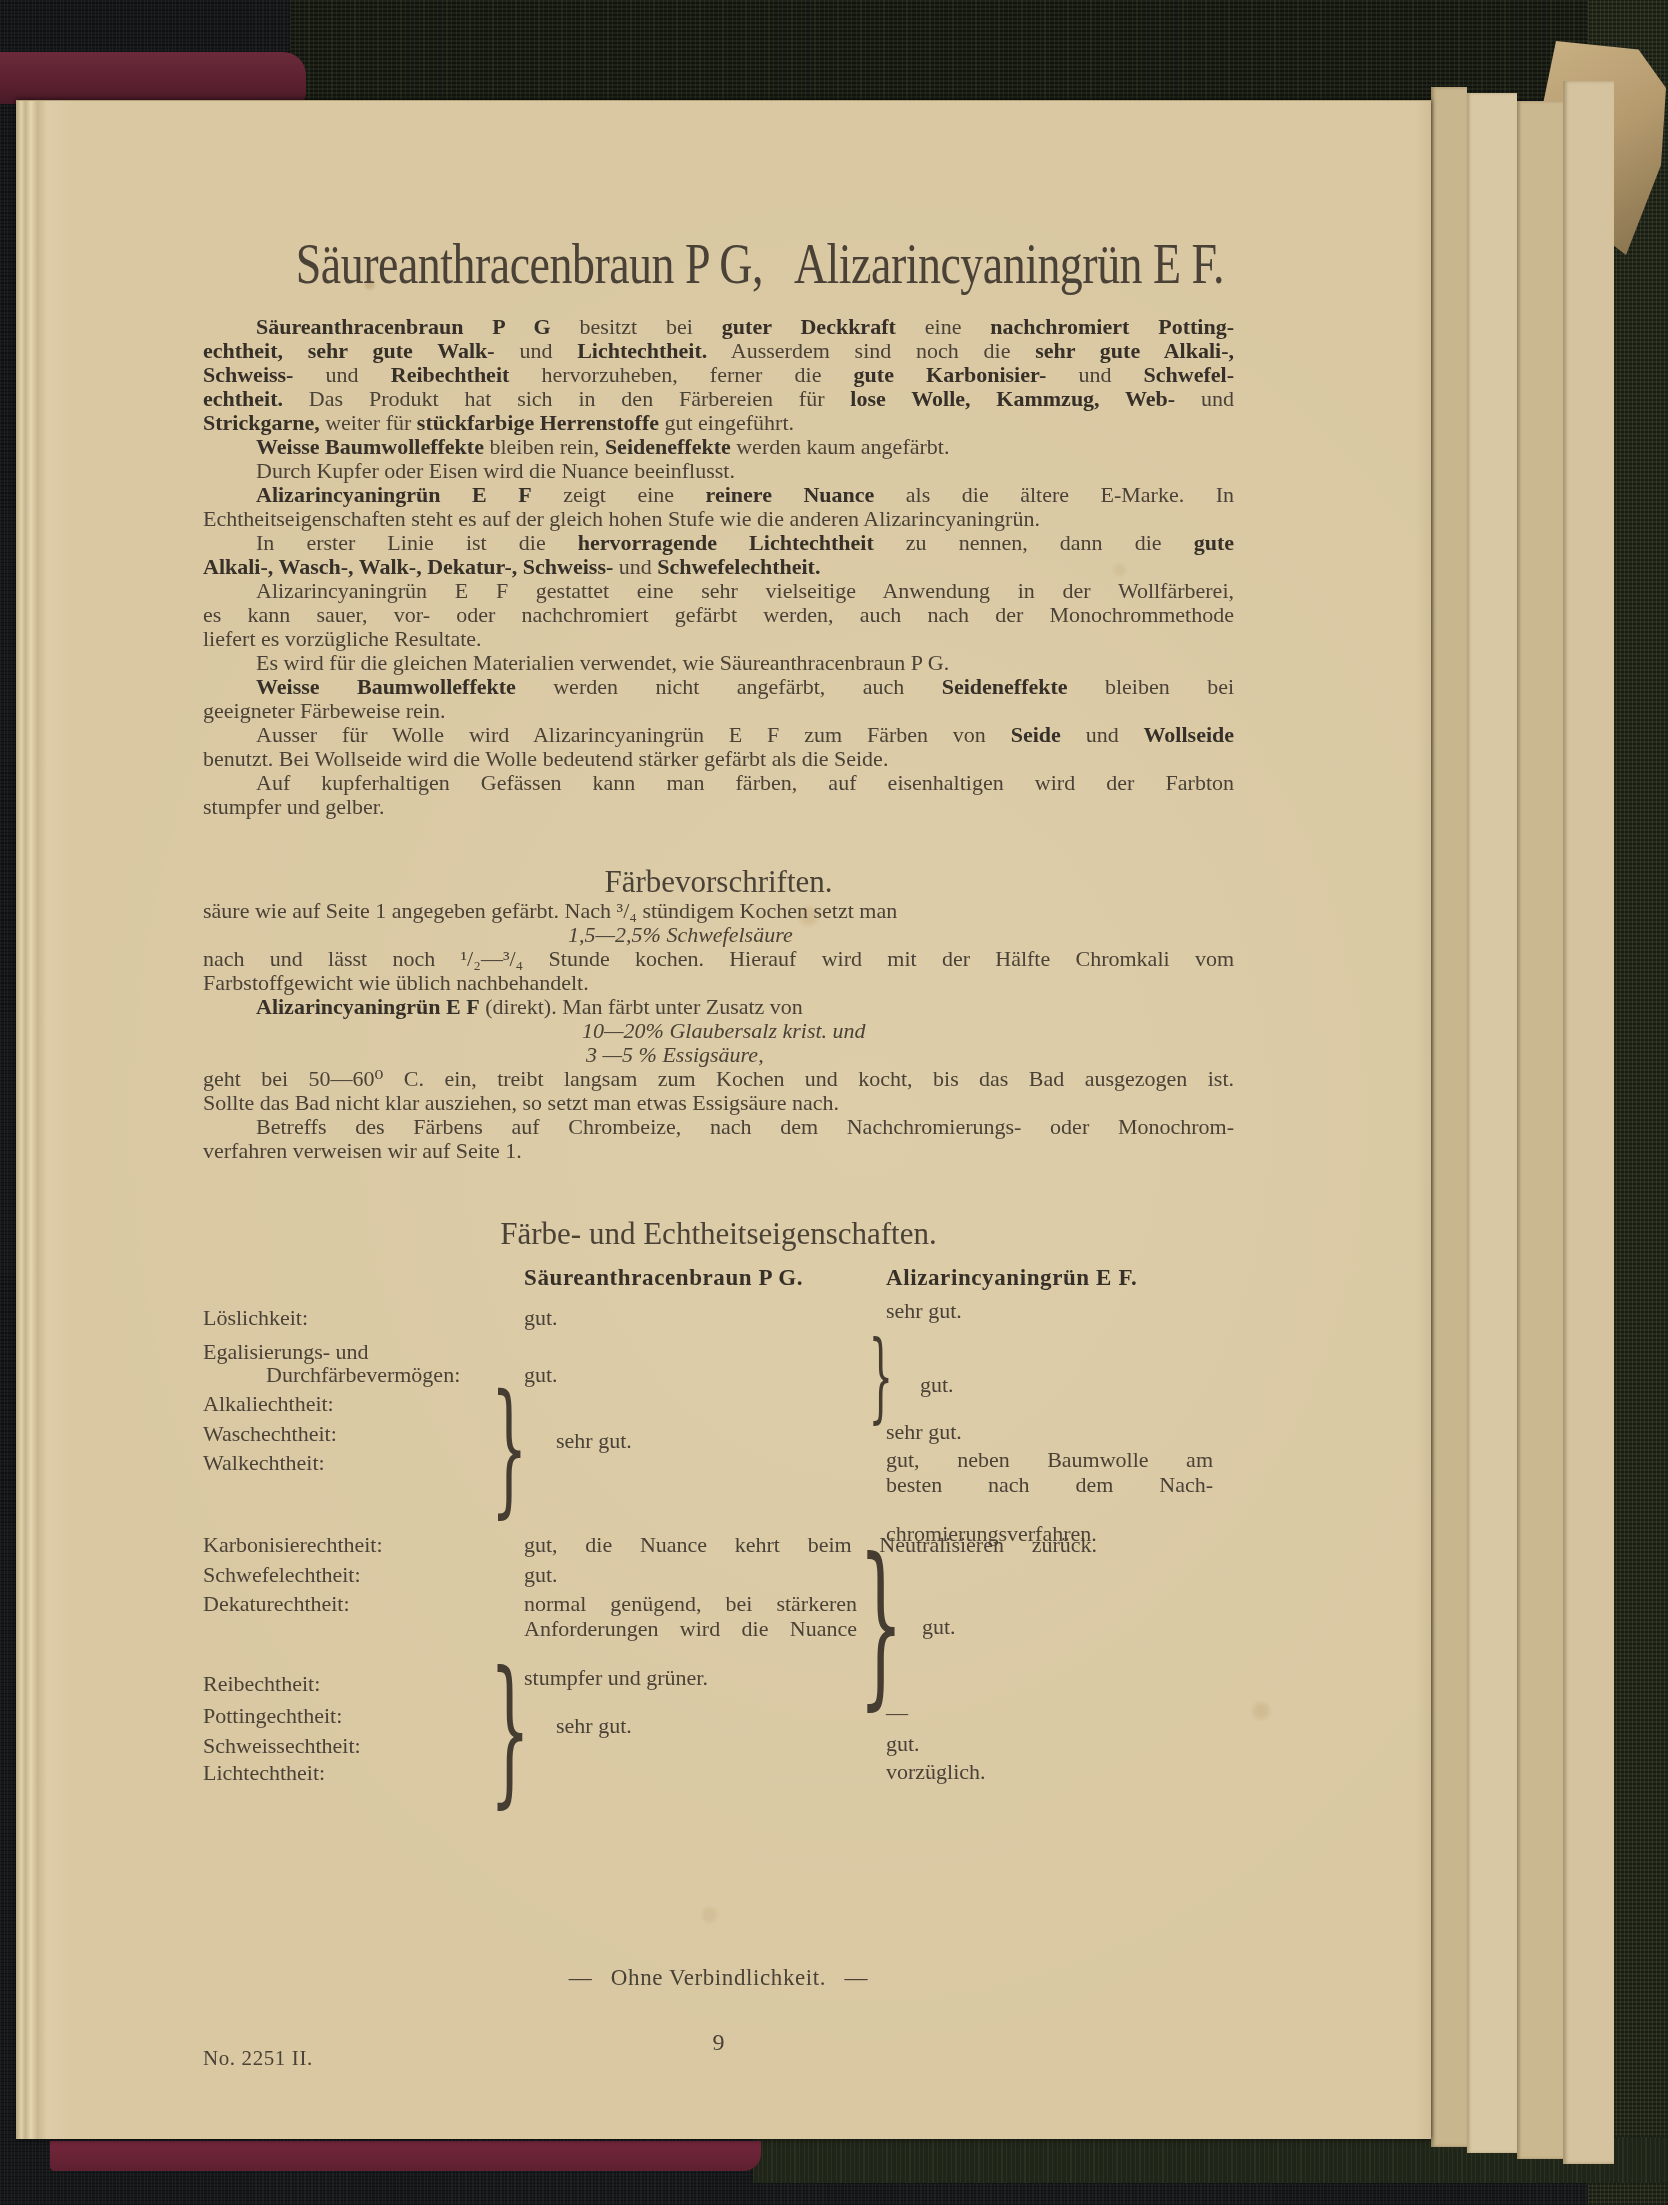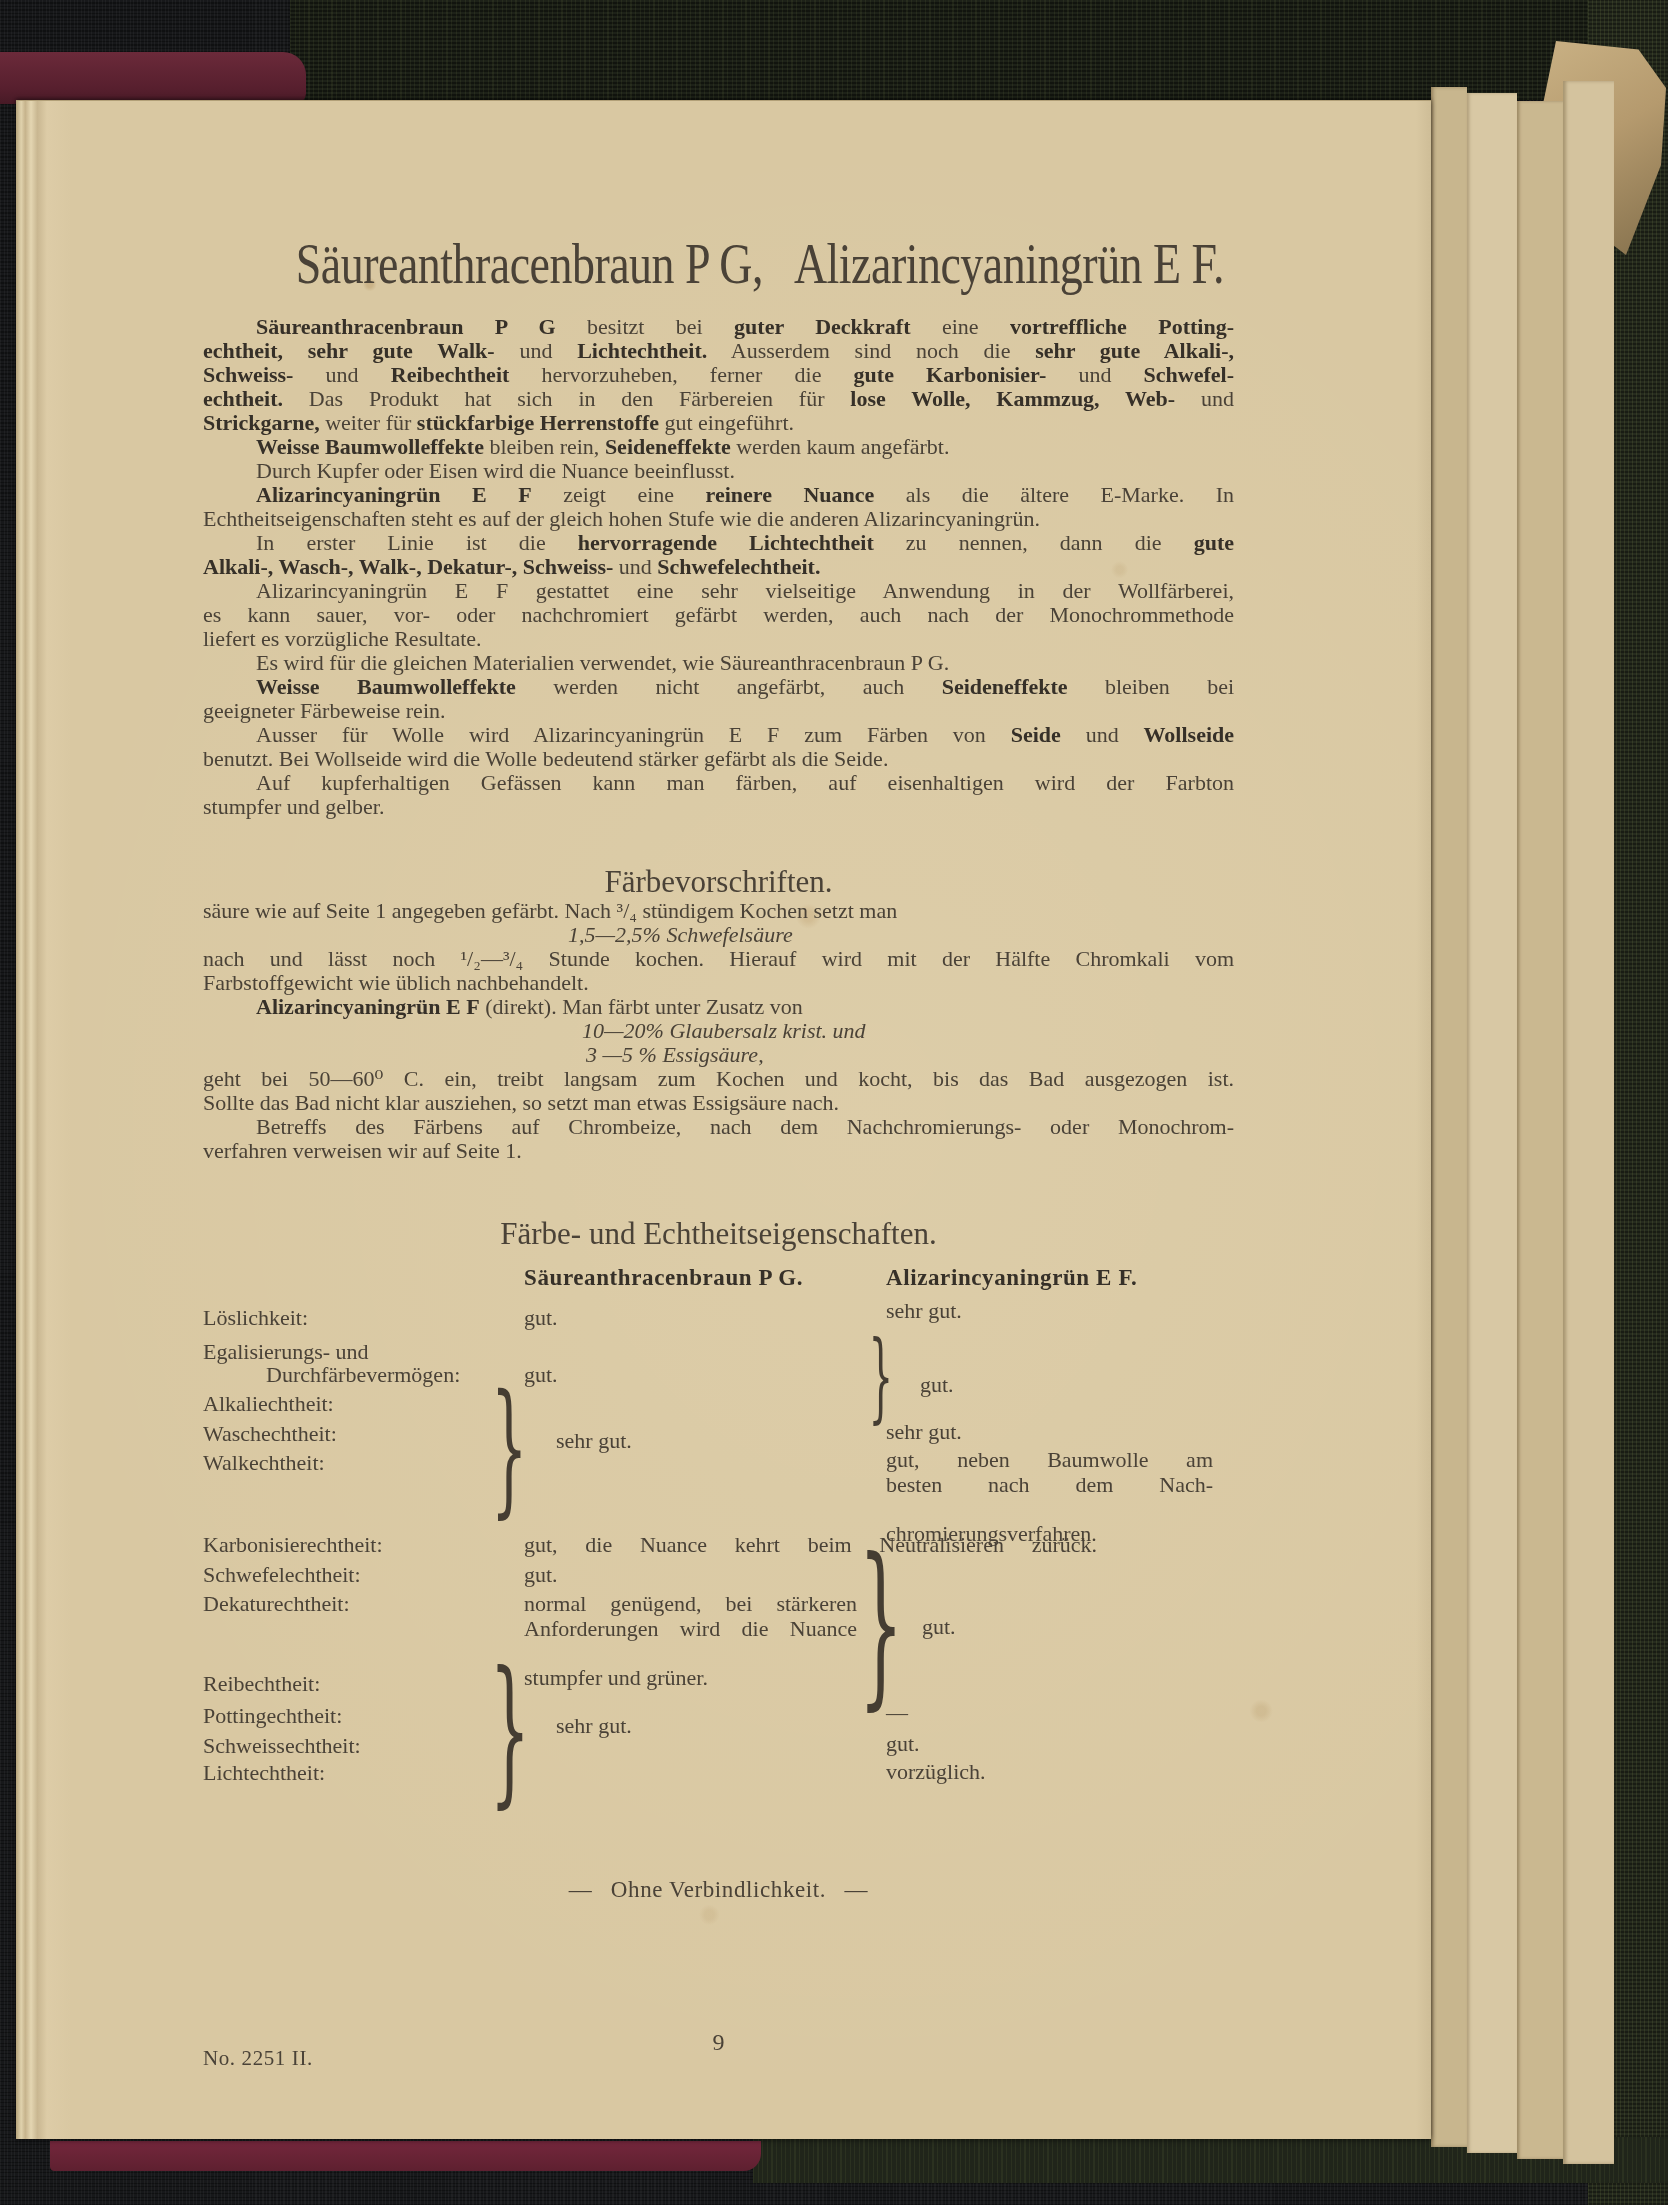--- a/index.html
+++ b/index.html
@@ -97,21 +97,21 @@
   <div class="edge-strip s2"></div>
   <div class="edge-strip s3"></div>
   <div class="edge-strip s4"></div>
   <div class="maroon-top"></div>
   <div class="maroon-bottom"></div>
   <div class="page"></div>
 
   <div class="txt title">Säureanthracenbraun P G,  Alizarincyaningrün E F.</div>
 
   <div class="tb" style="top:315px">
-    <div class="ln ind"><span class="b">Säureanthracenbraun P G </span><span>besitzt bei </span><span class="b">guter Deckkraft</span><span> eine </span><span class="b">vortreffliche Potting-</span></div>
+    <div class="ln ind"><span class="b">Säureanthracenbraun P G </span><span>besitzt bei </span><span class="b">guter Deckkraft</span><span> eine </span><span class="b">nachchromiert Potting-</span></div>
     <div class="ln"><span class="b">echtheit, sehr gute Walk-</span><span> und </span><span class="b">Lichtechtheit.</span><span> Ausserdem sind noch die </span><span class="b">sehr gute Alkali-,</span></div>
     <div class="ln"><span class="b">Schweiss-</span><span> und </span><span class="b">Reibechtheit</span><span> hervorzuheben, ferner die </span><span class="b">gute Karbonisier-</span><span> und </span><span class="b">Schwefel-</span></div>
     <div class="ln"><span class="b">echtheit.</span><span> Das Produkt hat sich in den Färbereien für </span><span class="b">lose Wolle, Kammzug, Web-</span><span> und</span></div>
     <div class="ln lst"><span class="b">Strickgarne,</span><span> weiter für </span><span class="b">stückfarbige Herrenstoffe</span><span> gut eingeführt.</span></div>
     <div class="ln ind lst"><span class="b">Weisse Baumwolleffekte</span><span> bleiben rein, </span><span class="b">Seideneffekte</span><span> werden kaum angefärbt.</span></div>
     <div class="ln ind lst"><span>Durch Kupfer oder Eisen wird die Nuance beeinflusst.</span></div>
     <div class="ln ind"><span class="b">Alizarincyaningrün E F</span><span> zeigt eine </span><span class="b">reinere Nuance</span><span> als die ältere E-Marke. In</span></div>
     <div class="ln lst"><span>Echtheitseigenschaften steht es auf der gleich hohen Stufe wie die anderen Alizarincyaningrün.</span></div>
     <div class="ln ind"><span>In erster Linie ist die </span><span class="b">hervorragende Lichtechtheit</span><span> zu nennen, dann die </span><span class="b">gute</span></div>
     <div class="ln lst"><span class="b">Alkali-, Wasch-, Walk-, Dekatur-, Schweiss-</span><span> und </span><span class="b">Schwefelechtheit.</span></div>
@@ -192,18 +192,18 @@
     <div class="vl lst">chromierungsverfahren.</div>
   </div>
   <div class="brace" style="left:867px;top:1564px;height:130px;font-size:176px">
       <span>}</span>
     </div>
   <div class="tcell" style="left:922px;top:1614px">gut.</div>
   <div class="tcell v3" style="top:1700px">—</div>
   <div class="tcell v3" style="top:1731px">gut.</div>
   <div class="tcell v3" style="top:1759px">vorzüglich.</div>
 
-  <div class="txt disclaimer" style="top:1877px">—  Ohne Verbindlichkeit.  —</div>
+  <div class="txt disclaimer" style="top:1965px">—  Ohne Verbindlichkeit.  —</div>
   <div class="txt footer-ref" style="left:203px;top:2046px">No. 2251 II.</div>
   <div class="txt pagenum" style="top:2029px">9</div>
 
 </div>
 
 
 </body></html>

